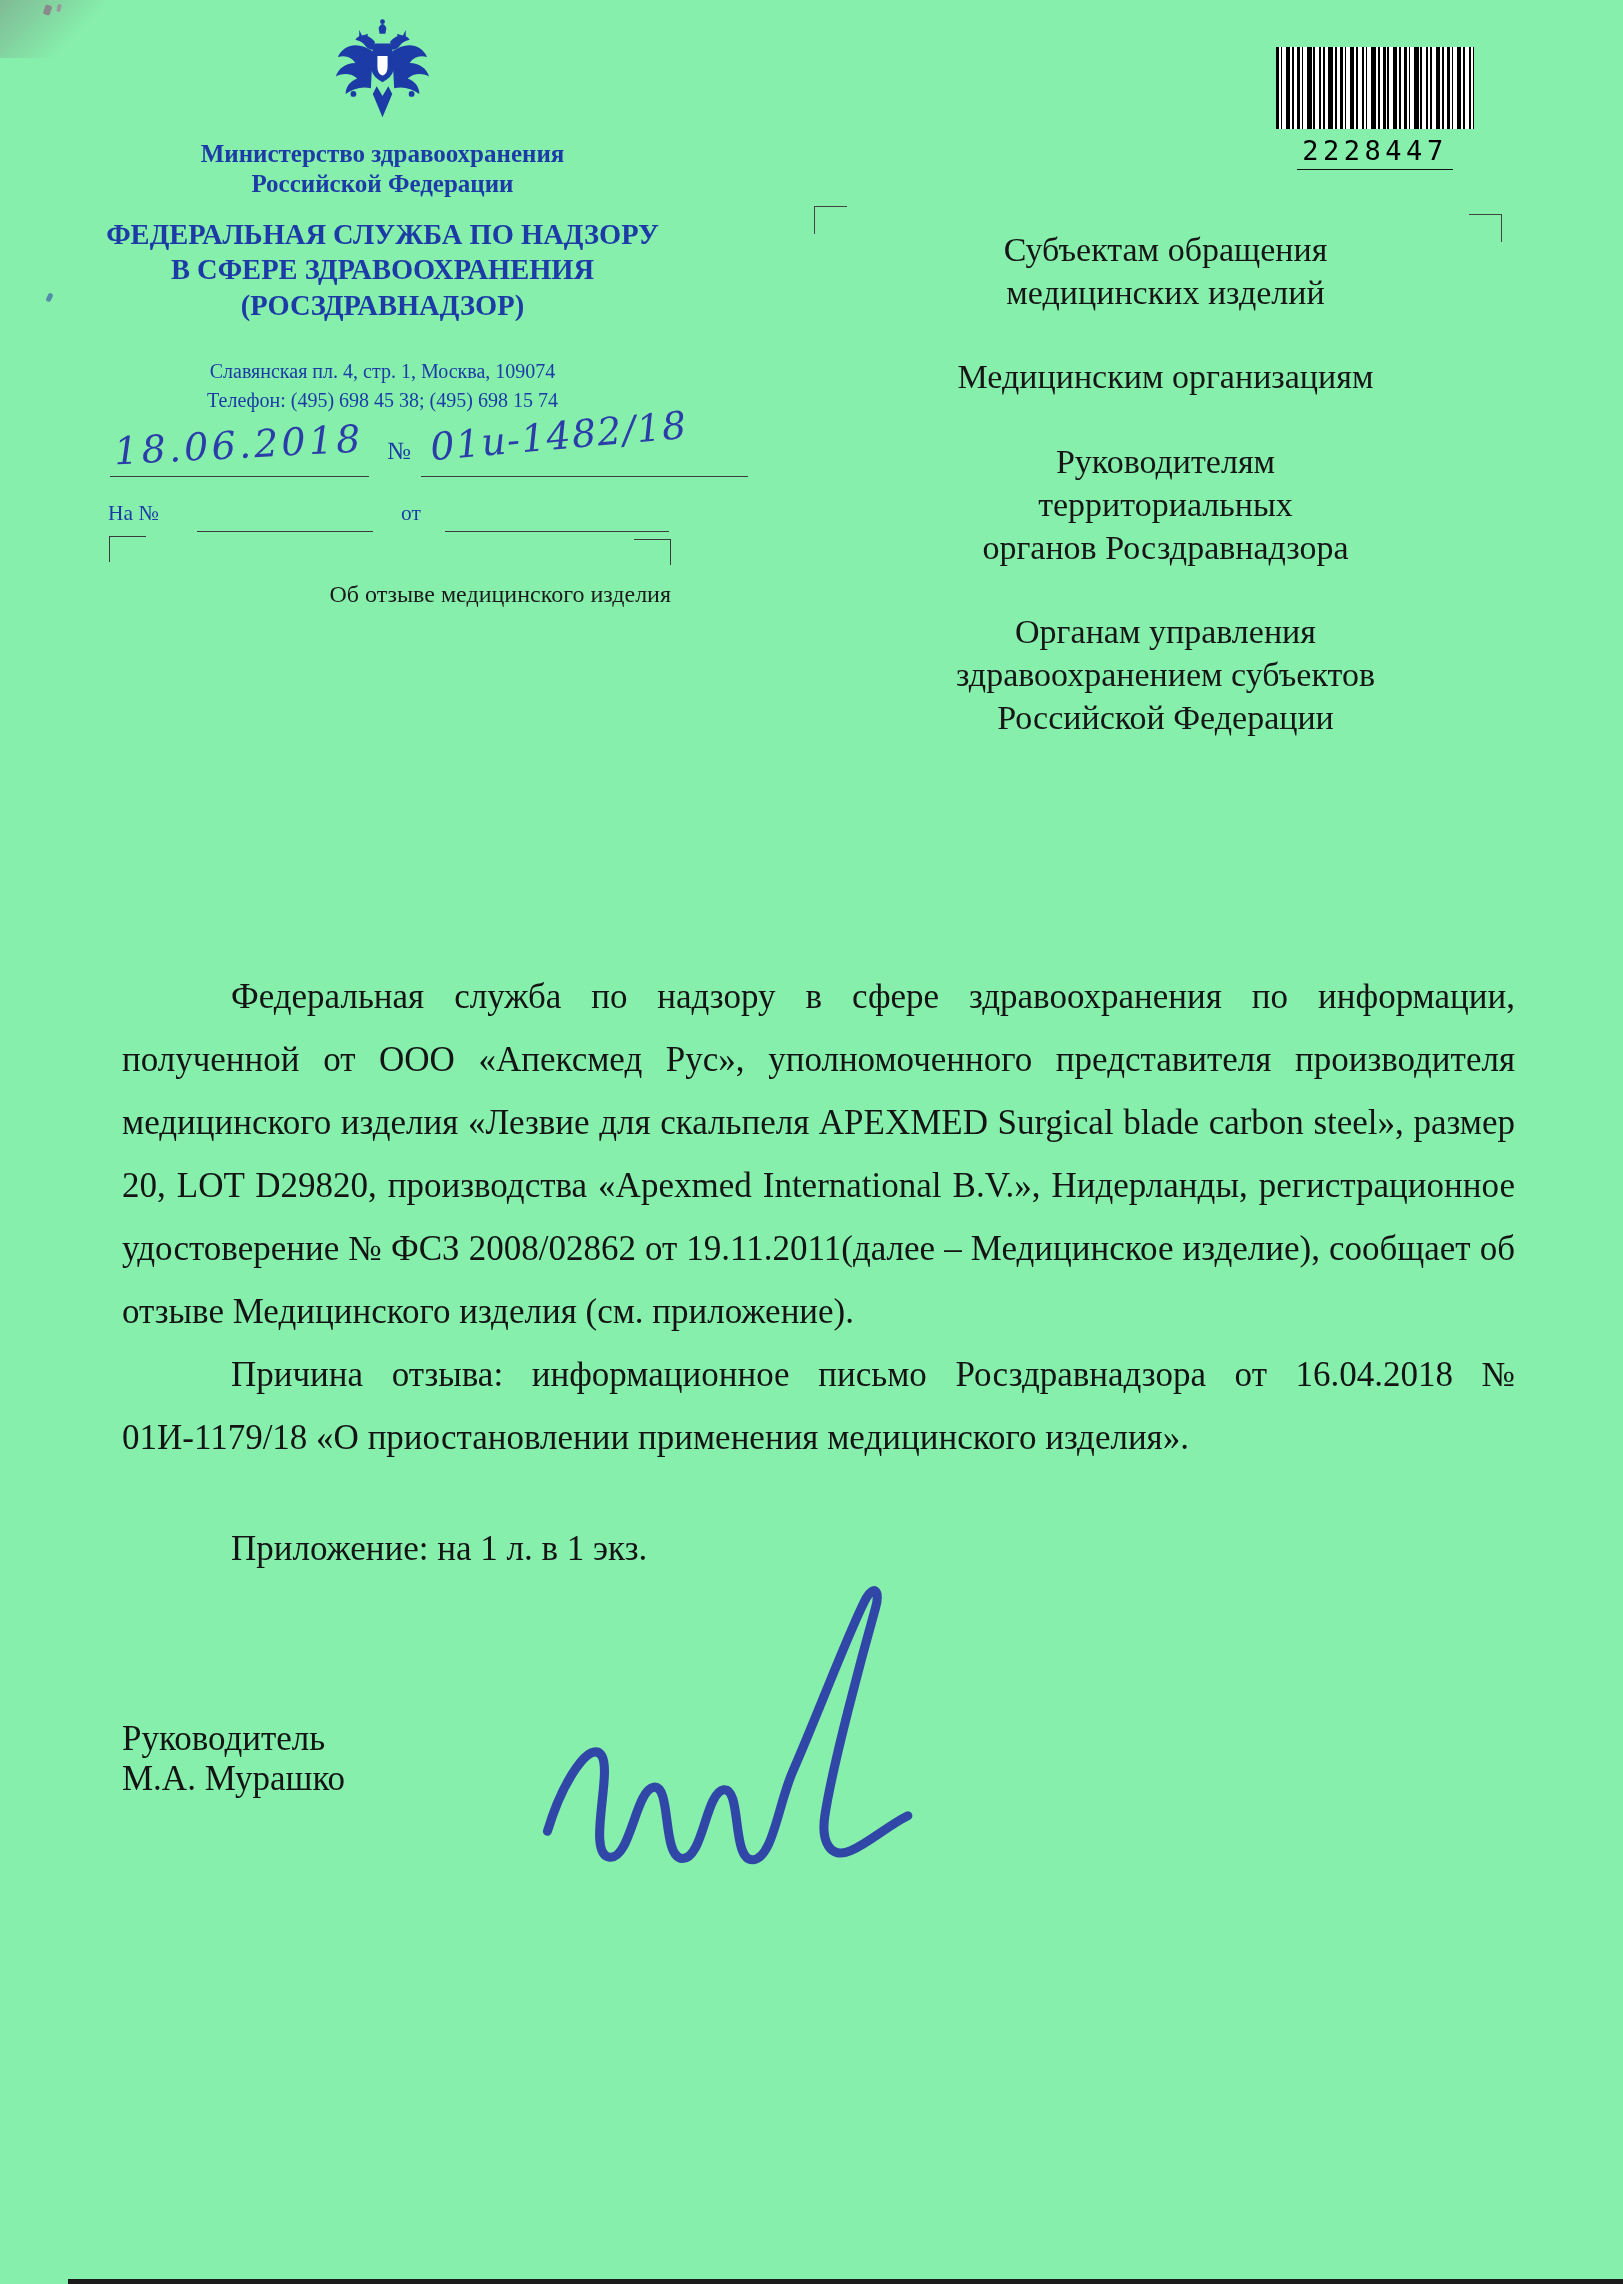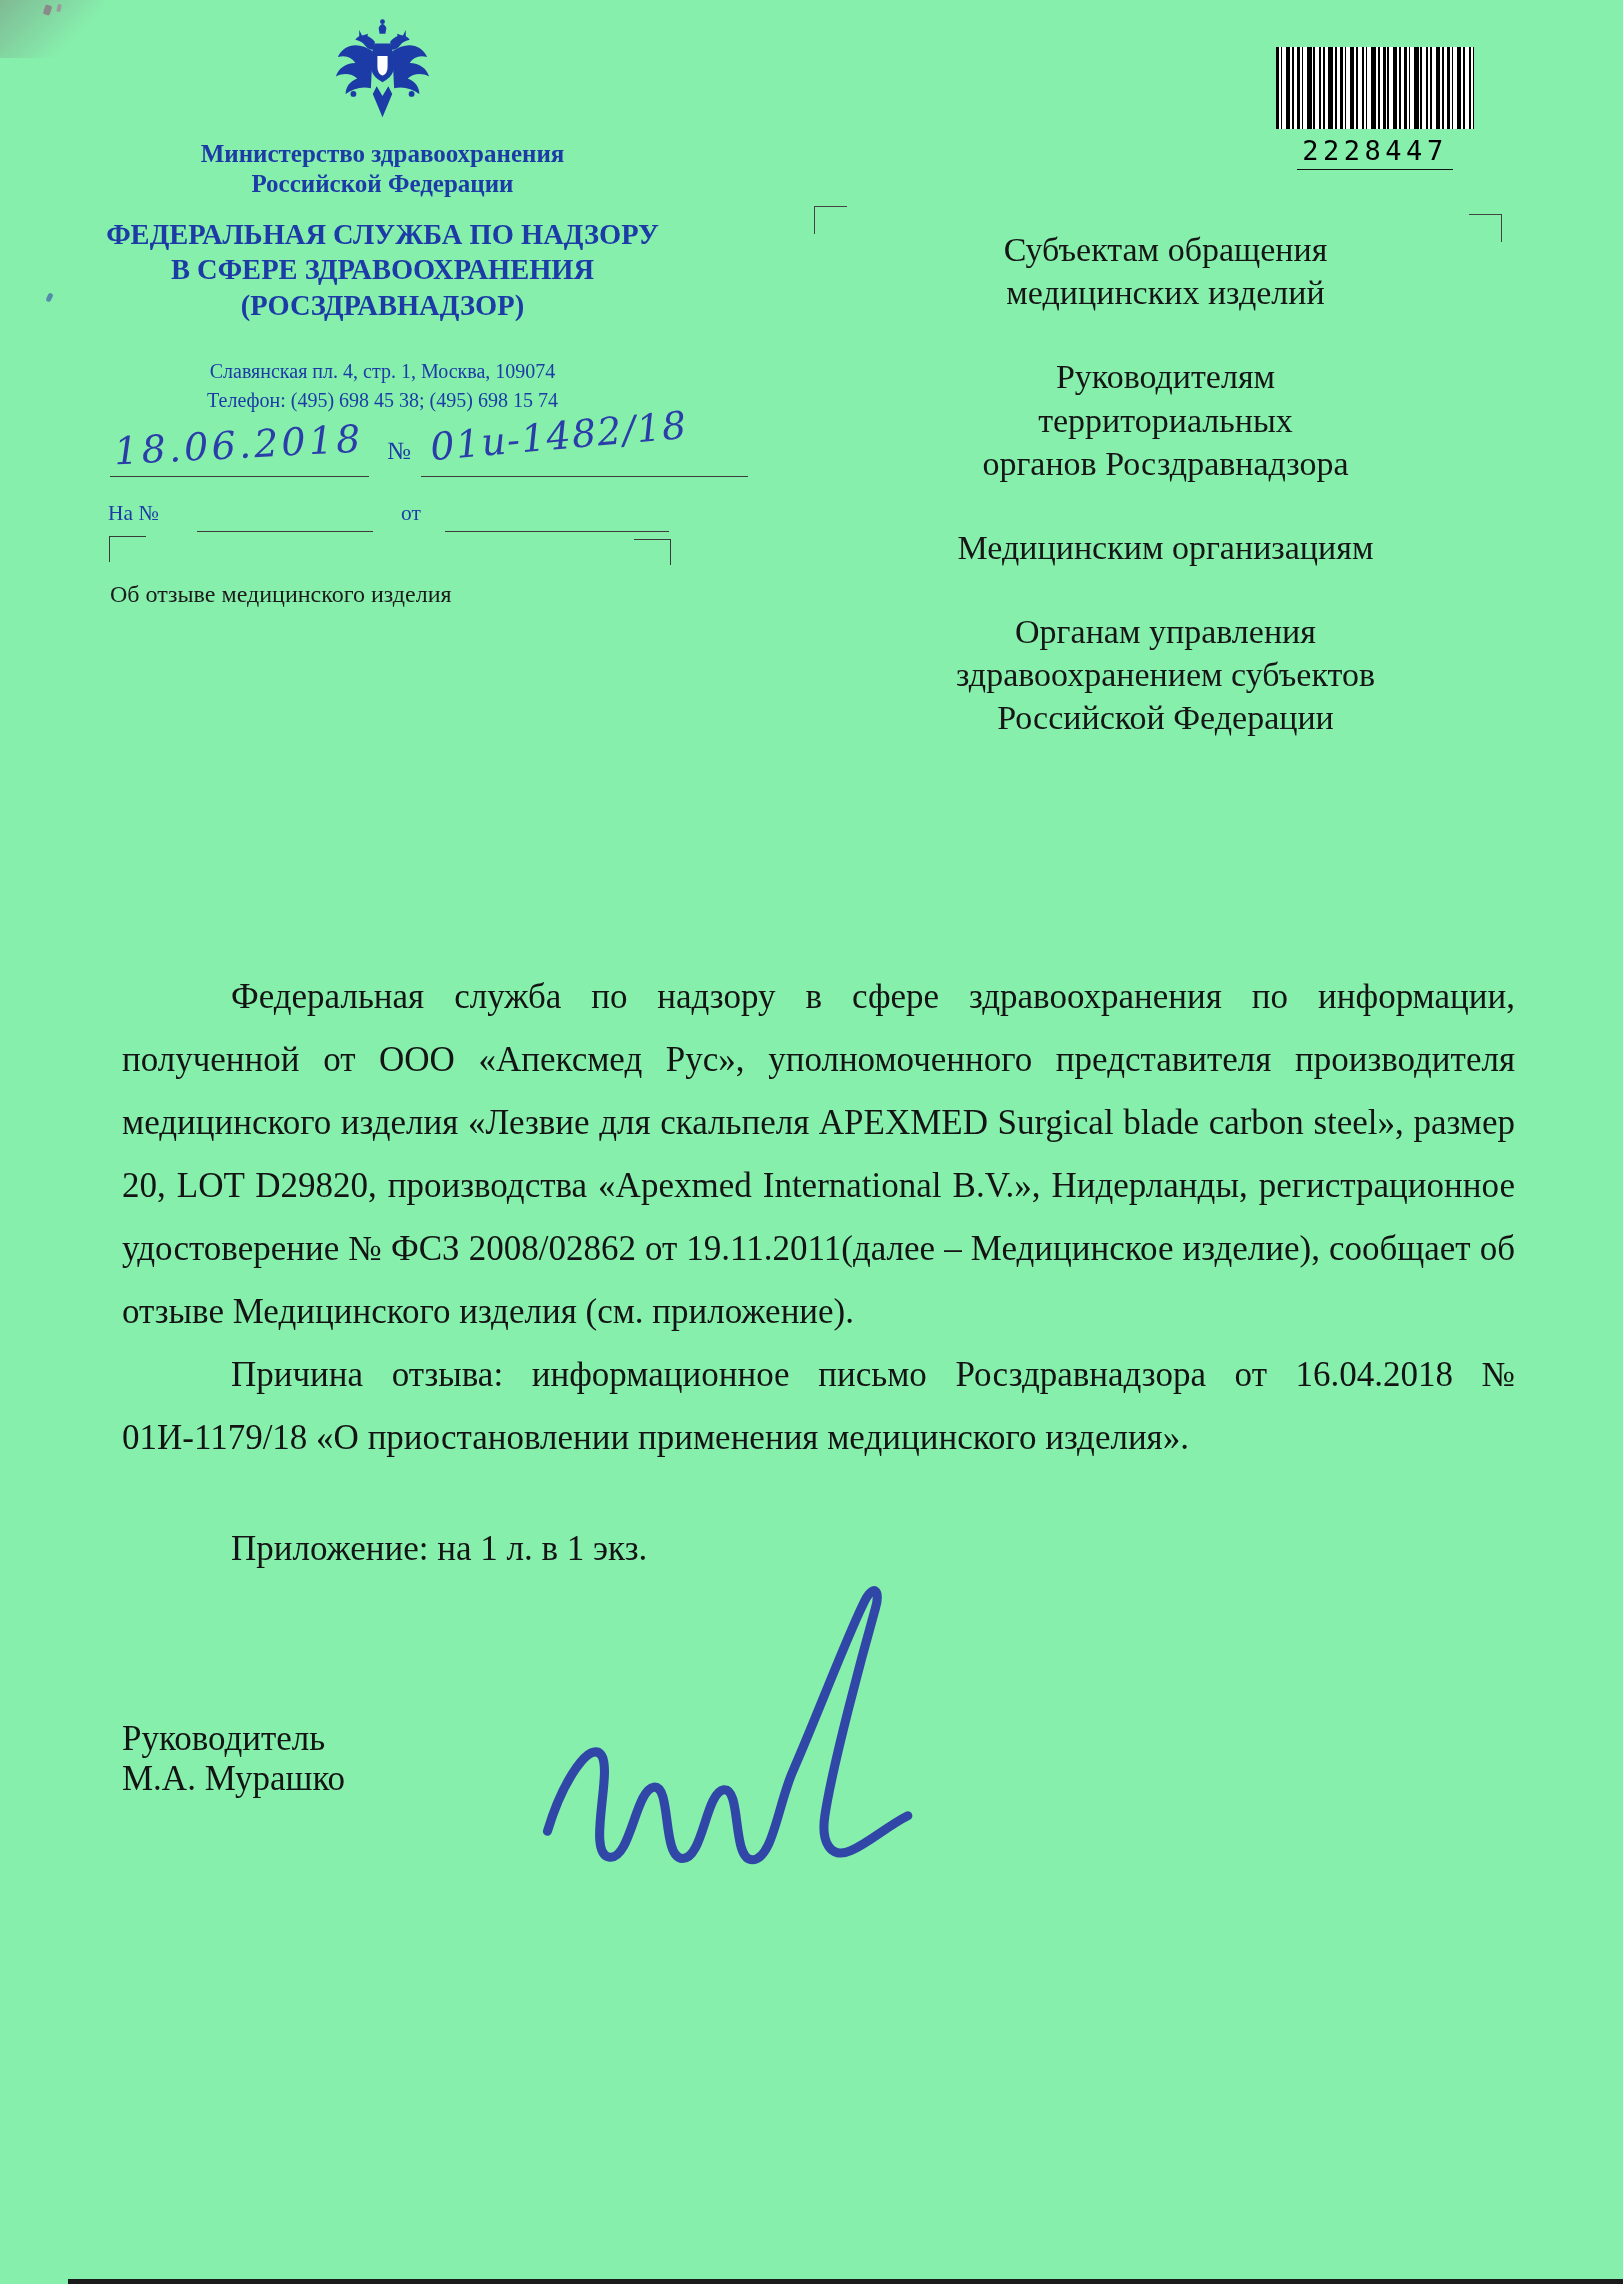--- a/index.html
+++ b/index.html
@@ -74,21 +74,21 @@
 
   
   .tick { position: absolute; }
   .tick-subj-l { left: 109px; top: 536px; width: 36px; height: 25px; border-top: 1.9px solid #3a3a3a; border-left: 1.9px solid #3a3a3a; }
   .tick-subj-r { left: 634px; top: 539px; width: 36px; height: 25px; border-top: 1.9px solid #3a3a3a; border-right: 1.9px solid #3a3a3a; }
   .tick-addr-l { left: 814px; top: 206px; width: 32px; height: 27px; border-top: 1.9px solid #444; border-left: 1.9px solid #444; }
   .tick-addr-r { left: 1469px; top: 214px; width: 32px; height: 27px; border-top: 1.9px solid #444; border-right: 1.9px solid #444; }
 
   .subject {
     position: absolute; left: 110px; top: 581px; width: 561px;
-    text-align: left; font-size: 24px; color: #1b1b1b;
+    text-align: right; font-size: 24px; color: #1b1b1b;
   }
 
   
   .barcode { position: absolute; left: 1276px; top: 47px; width: 198px; text-align: center; }
   .bars {
     height: 82px; width: 100%;
     background: repeating-linear-gradient(90deg,
       #000 0 2.6px, #fff 2.6px 4.5px, #000 4.5px 5.8px, #fff 5.8px 9.7px,
       #000 9.7px 14.3px, #fff 14.3px 16px, #000 16px 18px, #fff 18px 21.4px);
   }
@@ -183,24 +183,24 @@
   <div class="subject">Об отзыве медицинского изделия</div>
 
   <div class="barcode">
     <div class="bars"></div>
     <div class="bnum">2228447</div>
   </div>
 
   <div class="addressees">
     <div class="addressee">Субъектам обращения
 медицинских изделий</div>
+    <div class="addressee">Медицинским организациям</div>
     <div class="addressee">Руководителям
 территориальных
 органов Росздравнадзора</div>
-    <div class="addressee">Медицинским организациям</div>
     <div class="addressee">Органам управления
 здравоохранением субъектов
 Российской Федерации</div>
   </div>
 
   <div class="bodytext">
     <p>Федеральная служба по надзору в сфере здравоохранения по информации, полученной от ООО «Апексмед Рус», уполномоченного представителя производителя медицинского изделия «Лезвие для скальпеля APEXMED Surgical blade carbon steel», размер 20, LOT D29820, производства «Apexmed International B.V.», Нидерланды, регистрационное удостоверение № ФСЗ 2008/02862 от 19.11.2011(далее – Медицинское изделие), сообщает об отзыве Медицинского изделия (см. приложение).</p>
     <p>Причина отзыва: информационное письмо Росздравнадзора от 16.04.2018 № 01И-1179/18 «О приостановлении применения медицинского изделия».</p>
     <p class="attach">Приложение: на 1 л. в 1 экз.</p>
   </div>

